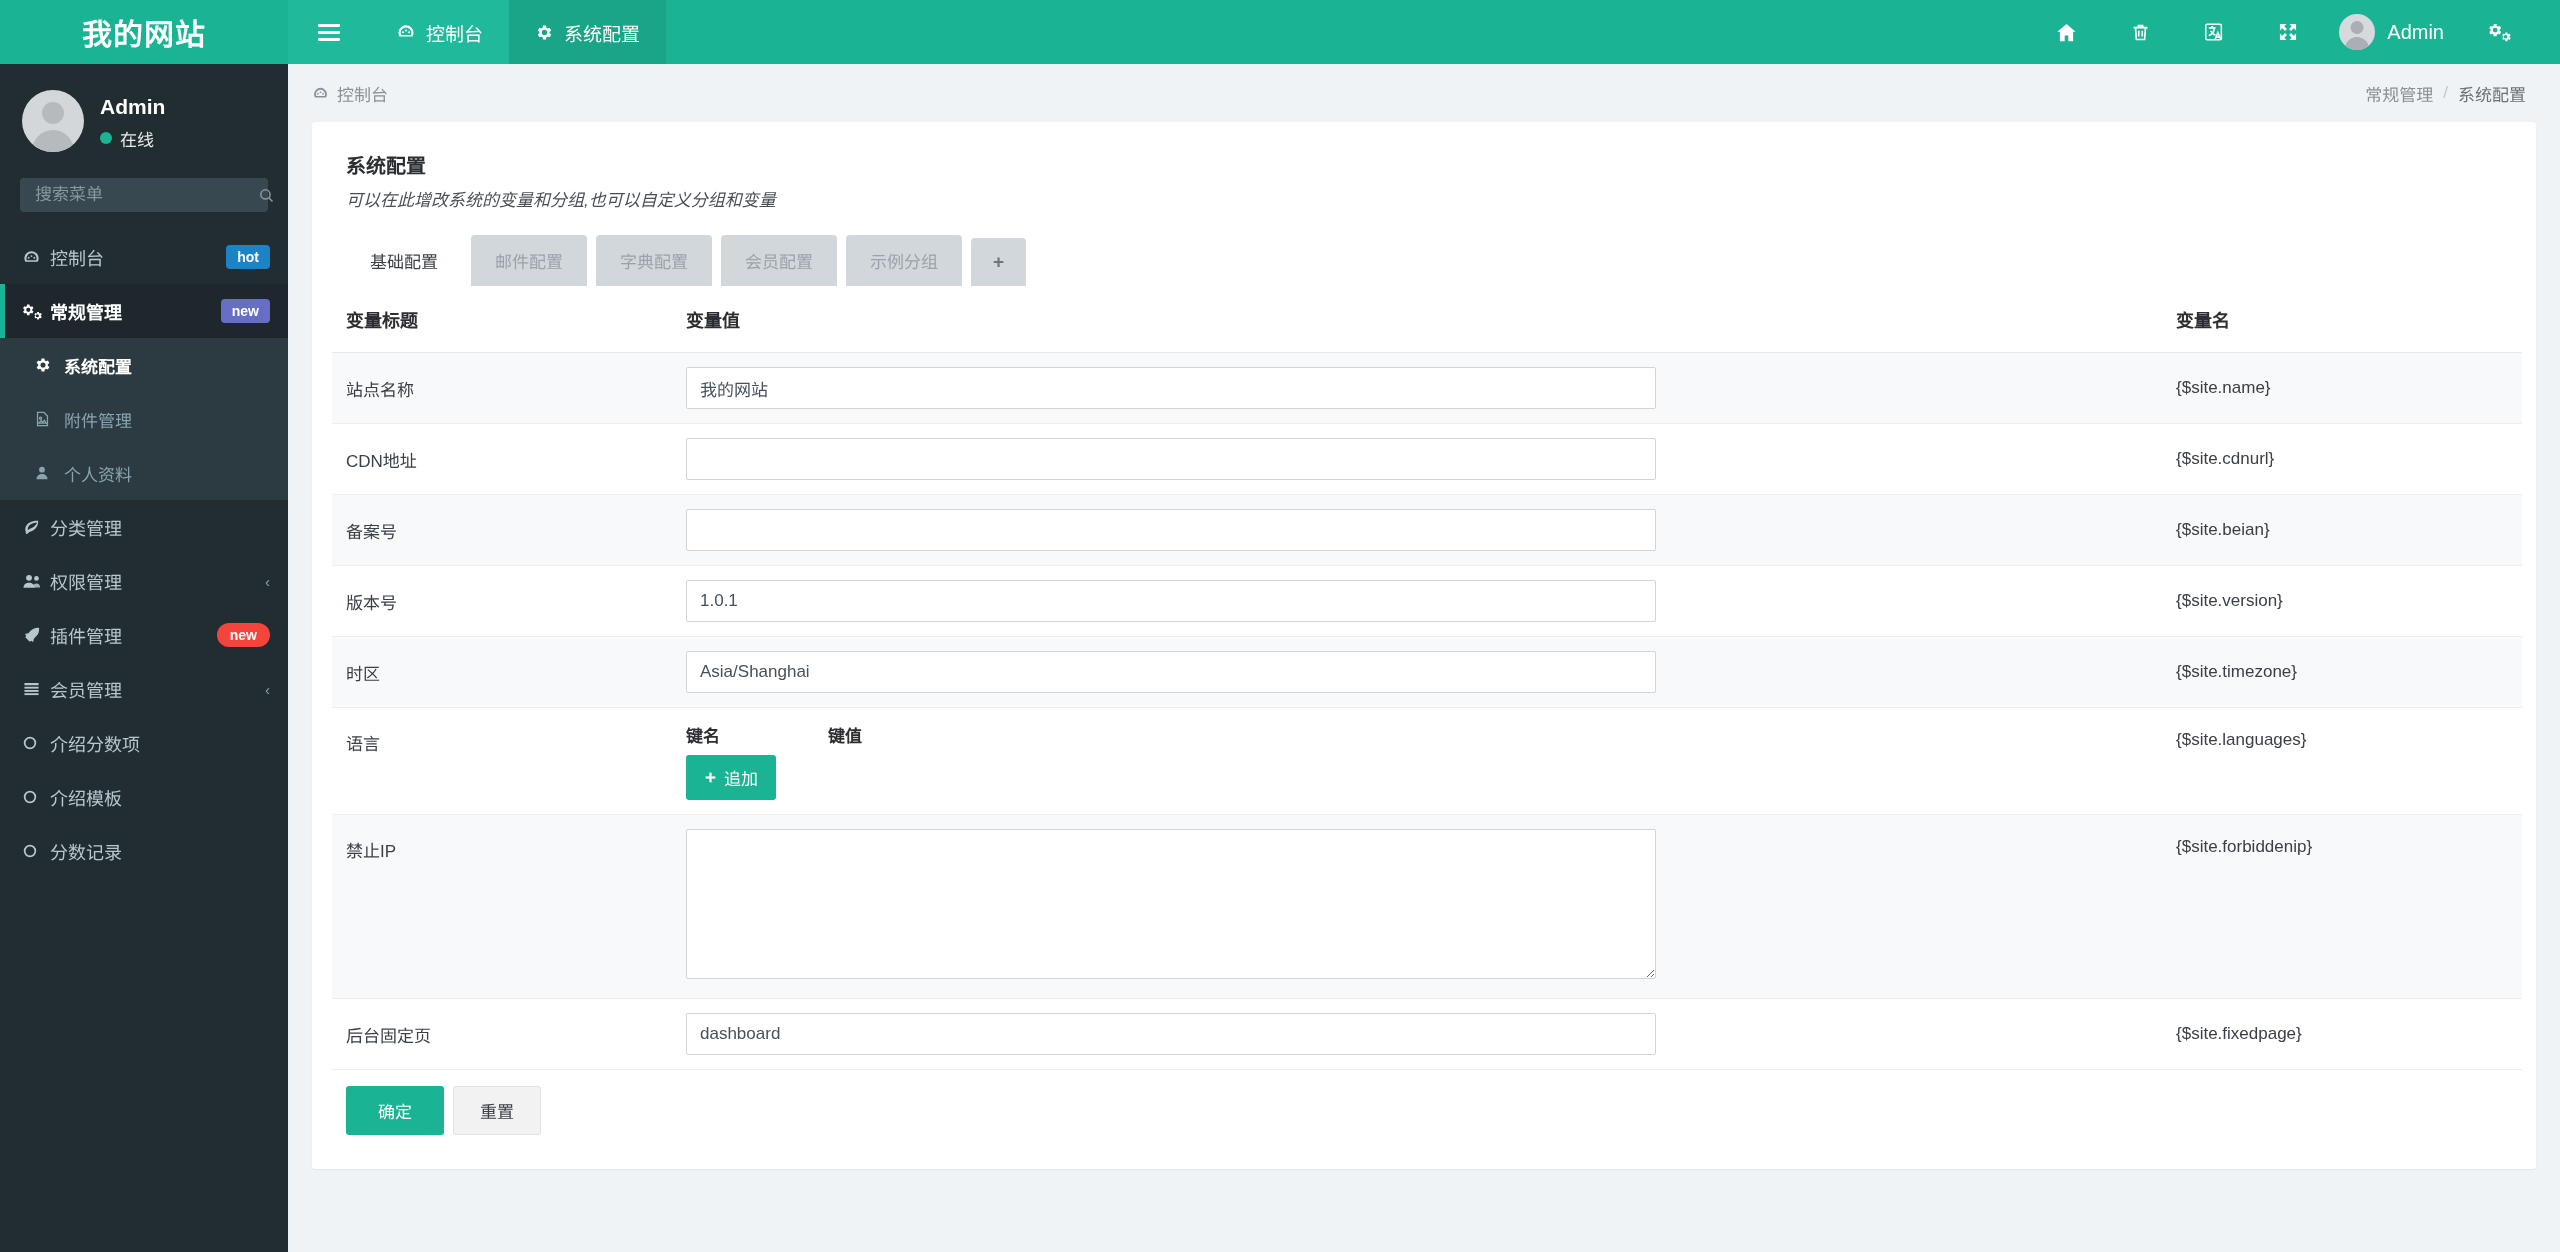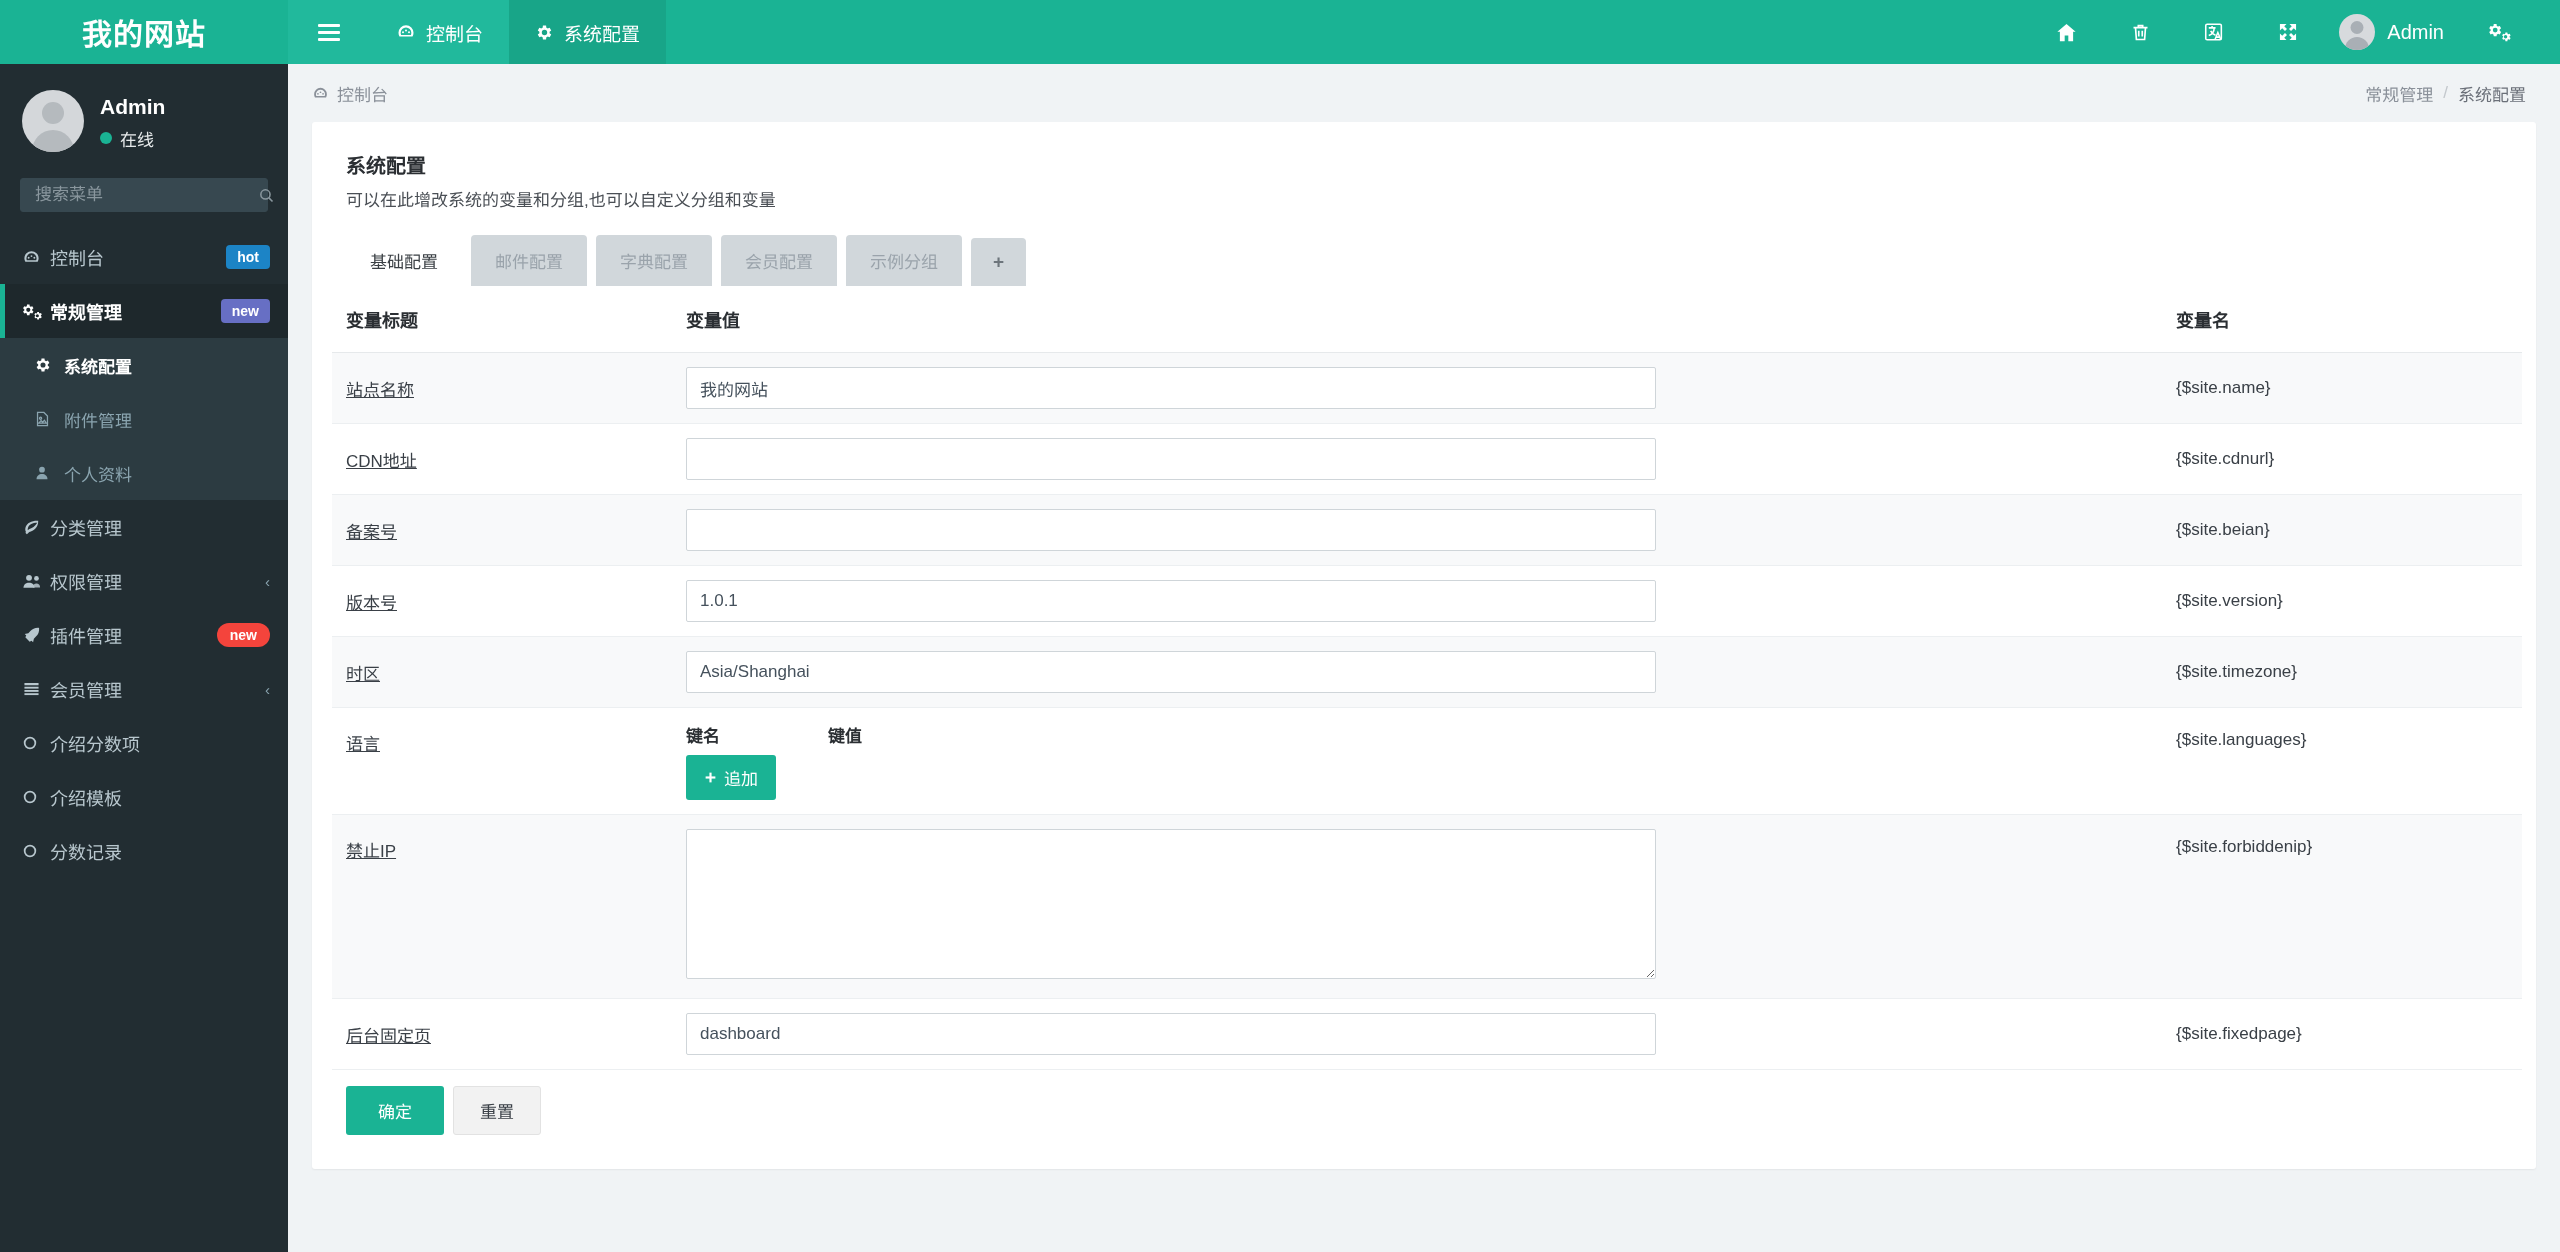--- a/index.html
+++ b/index.html
@@ -173,21 +173,21 @@
 
   .panel {
     margin: 0 24px; background: #fff;
     border-radius: 3px;
     box-shadow: 0 1px 2px rgba(0,0,0,0.06);
     padding: 22px 20px 28px 20px;
     width: 2224px;
   }
   .panel-head { padding: 6px 14px 0 14px; }
   .panel-title { font-size: 20px; font-weight: bold; color: #2b2f33; line-height: 1.6; }
-  .panel-desc { font-size: 17px; color: #4a4f55; margin-top: 4px; }
+  .panel-desc { font-size: 17px; color: #4a4f55; margin-top: 4px; font-style: italic; }
 
   
   .tabs { display: flex; align-items: flex-end; gap: 9px; margin: 24px 0 0 14px; }
   .tab {
     background: #d1d7db; color: #9aa3ab;
     font-size: 17px; padding: 13px 24px;
     border-radius: 4px 4px 0 0; cursor: pointer;
     min-width: 100px; text-align: center;
   }
   .tab.active { background: #fff; color: #3b4045; }
@@ -202,21 +202,21 @@
   table.cfg td {
     padding: 14px 14px; vertical-align: middle;
     font-size: 17px; color: #3a4047;
     border-bottom: 1px solid #eceff1;
   }
   table.cfg tbody tr:nth-child(odd) { background: #f8f9fa; }
   table.cfg tbody tr:nth-child(even) { background: #fff; }
   .col-title { width: 340px; }
   .col-value { width: 1490px; }
   .col-name  { width: 360px; }
-  .cell-title { color: #3a4047; text-decoration: underline; }
+  .cell-title { color: #3a4047; }
   .cell-name { color: #3a4047; }
 
   .inp {
     width: 970px; height: 42px;
     border: 1px solid #cfd5d9; border-radius: 2px;
     background: #fff; padding: 0 13px;
     font-size: 17px; color: #45515c; outline: none;
     font-family: "Liberation Sans", "DejaVu Sans", sans-serif;
   }
   .inp::placeholder { color: #b0b7bd; }

